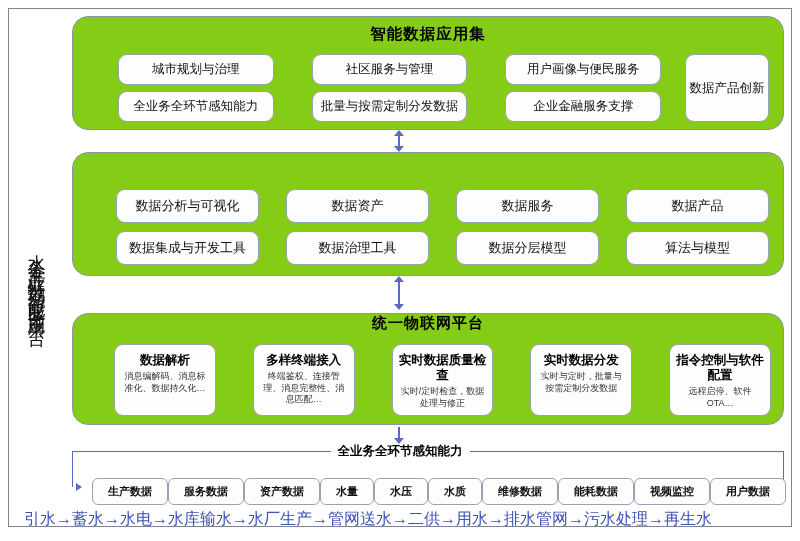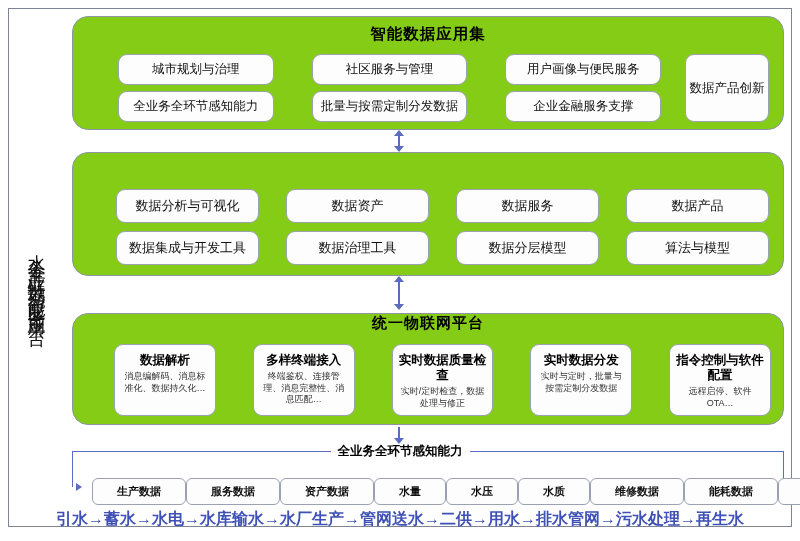--- a/index.html
+++ b/index.html
@@ -200,35 +200,36 @@
   .tile {
     border: 1.1px solid #9aa2b2;
     border-radius: 6px;
     background: #fdfdfe;
     font-size: 11px;
     color: #111;
     height: 25px;
     display: flex;
     align-items: center;
     justify-content: center;
-    padding: 0 24px;
+    padding: 0 15px;
     white-space: nowrap;
     font-weight: bold;
   }
 
   
   .chain {
     position: absolute;
     left: 0; right: 0;
     top: 509px;
-    text-align: center;
+    text-align: left;
     font-size: 16px;
-    font-weight: bold;
+    font-weight: normal;
     color: #3f51b5;
     letter-spacing: 0px;
+    padding-left: 24px;
   }
 
   
   .vconn {
     position: absolute;
     width: 1.6px;
     background: #5b6bbf;
     left: 398px;
   }
   .vtip {

